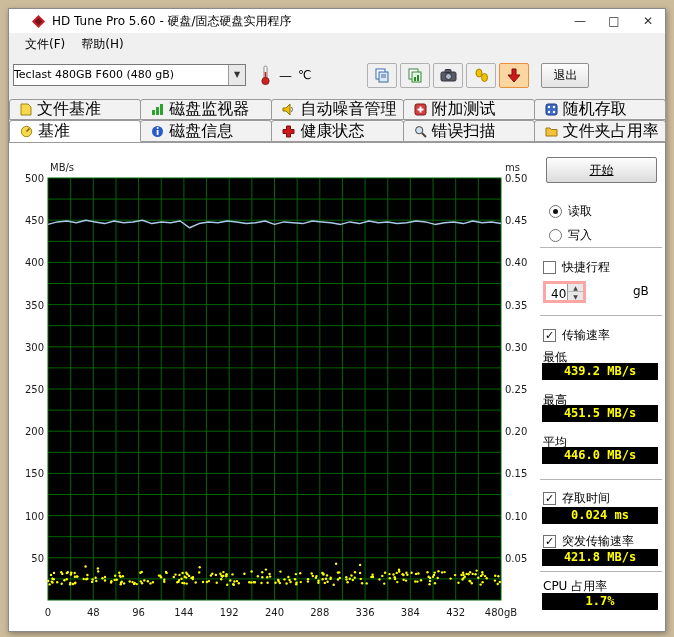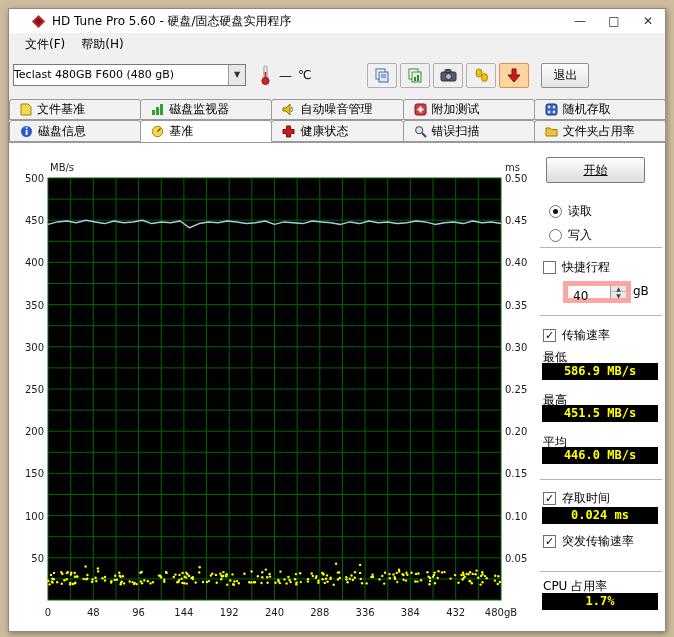--- a/index.html
+++ b/index.html
@@ -36,51 +36,51 @@
            display:flex; align-items:center; justify-content:center; }
   .tbbtn.hot { background:#fbd6a0; border:1px solid #e89040; }
   .exitbtn { margin-left:12px; width:48px; height:25px; background:linear-gradient(#fdfdfd,#e3e3e3);
              border:1px solid #8f8f8f; border-radius:2px; font-size:12px; display:flex;
              align-items:center; justify-content:center; }
 
   
   .tabsrow { display:flex; padding:0; }
   .tabsrow.r1 { height:21px; margin-top:4px; }
   .tabsrow.r2 { height:22px; }
-  .tab { flex:1; display:flex; align-items:center; gap:5px; padding-left:10px; font-size:12px;
+  .tab { flex:1; display:flex; align-items:center; gap:5px; padding-left:10px; font-size:16px;
          background:#f2f2f2; border:1px solid #9a9a9a; border-radius:3px 3px 0 0; margin-right:-1px;
          white-space:nowrap; overflow:hidden; }
   .tab.active { background:#ffffff; border-bottom:1px solid #ffffff; position:relative; z-index:2; }
   .tab svg { flex:0 0 auto; }
 
   
   .content { position:absolute; left:0; right:0; top:133px; bottom:0; background:#ffffff;
              border-top:1px solid #9a9a9a; }
   #chart-svg { position:absolute; left:0; top:0; }
   .tick { font-size:10px; fill:#1a1a1a; font-family:"DejaVu Sans","Liberation Sans",sans-serif; }
   .axunit { font-size:10px; fill:#1a1a1a; }
 
   
   .sidepanel { position:absolute; left:530px; top:0; width:126px; height:100%; }
-  .startbtn { position:absolute; left:7px; top:14px; width:99px; height:26px;
+  .startbtn { position:absolute; left:7px; top:14px; width:111px; height:26px;
               background:linear-gradient(#fefefe,#dcdcdc); border:1px solid #7a7a7a; border-radius:2px;
               font-size:12px; display:flex; align-items:center; justify-content:center;text-decoration:underline; }
   .prow { position:absolute; left:10px; display:flex; align-items:center; gap:6px; font-size:12px; }
   .prow.cbrow { left:4px; }
   .radio { width:13px; height:13px; border:1px solid #707070; border-radius:50%; background:#fff; position:relative; flex:0 0 auto; }
   .radio.checked::after { content:""; position:absolute; inset:3px; background:#111; border-radius:50%; }
   .cbox { width:13px; height:13px; border:1px solid #707070; background:#fff; font-size:11px; line-height:12px;
           text-align:center; color:#000; font-weight:bold; flex:0 0 auto; }
   .cbox.checked::after { content:"✓"; }
   .sep { position:absolute; left:1px; width:122px; height:2px; border-top:1px solid #b5b5b5; border-bottom:1px solid #ffffff; }
   .lbl { position:absolute; left:4px; font-size:12px; white-space:nowrap; }
   .val { position:absolute; left:3px; width:116px; height:17px; background:#000; color:#ffff00;
          font-family:"DejaVu Sans Mono","Liberation Mono",monospace; font-size:12px; font-weight:bold;
          text-align:center; line-height:17px; white-space:nowrap; }
-  .spin { position:absolute; left:4px; width:68px; height:22px; background:#fff; border:5px solid #fca5a5; font-size:12px;margin-left:20px; }
+  .spin { position:absolute; left:4px; width:43px; height:22px; background:#fff; border:3px solid #fca5a5; font-size:12px; }
   .spin .num { position:absolute; left:5px; top:3px; }
   .spin .btns { position:absolute; right:0; top:0; bottom:0; width:16px; border-left:1px solid #9a9a9a; }
   .spin .btns div { height:50%; background:#e8e8e8; border-bottom:1px solid #bbb; font-size:6px; color:#444;
                     display:flex; align-items:center; justify-content:center; }
   .spin .btns div:last-child { border-bottom:none; }
   .gblabel { position:absolute; left:94px; font-size:12px; }
 </style>
 </head>
 <body>
 
@@ -192,34 +192,34 @@
         <circle cx="4" cy="4" r="1.2" fill="#fff"></circle>
           <circle cx="9" cy="9" r="1.2" fill="#fff"></circle>
         <circle cx="9" cy="4" r="1.2" fill="#fff"></circle>
           <circle cx="4" cy="9" r="1.2" fill="#fff"></circle>
       </svg>
       <span>随机存取</span>
     </div>
   </div>
 
   <div class="tabsrow r2">
+    <div class="tab active">
+      <svg width="13" height="13" viewBox="0 0 13 13">
+        <circle cx="6.5" cy="6.5" r="5.2" fill="#f6d84a" stroke="#9a8420"></circle>
+        <line x1="6.5" y1="6.5" x2="9.5" y2="3.5" stroke="#7a5a00" stroke-width="1.5"></line>
+      </svg>
+      <span>基准</span>
+    </div>
     <div class="tab">
       <svg width="13" height="13" viewBox="0 0 13 13">
         <circle cx="6.5" cy="6.5" r="5.5" fill="#2a5ac8"></circle>
         <rect x="5.7" y="5" width="1.8" height="5" fill="#fff"></rect>
           <circle cx="6.6" cy="3" r="1" fill="#fff"></circle>
       </svg>
       <span>磁盘信息</span>
-    </div>
-    <div class="tab active">
-      <svg width="13" height="13" viewBox="0 0 13 13">
-        <circle cx="6.5" cy="6.5" r="5.2" fill="#f6d84a" stroke="#9a8420"></circle>
-        <line x1="6.5" y1="6.5" x2="9.5" y2="3.5" stroke="#7a5a00" stroke-width="1.5"></line>
-      </svg>
-      <span>基准</span>
     </div>
     <div class="tab">
       <svg width="13" height="13" viewBox="0 0 13 13">
         <polygon points="4.5,1 8.5,1 8.5,4.5 12,4.5 12,8.5 8.5,8.5 8.5,12 4.5,12 4.5,8.5 1,8.5 1,4.5 4.5,4.5" fill="#d01818" stroke="#7a0e0e"></polygon>
       </svg>
       <span>健康状态</span>
     </div>
     <div class="tab">
       <svg width="13" height="13" viewBox="0 0 13 13">
         <circle cx="5.2" cy="5.2" r="3.6" fill="#cfe4f4" stroke="#444"></circle>
@@ -601,40 +601,41 @@
       <span class="gblabel" style="top:141px">gB</span>
 
       <div class="sep" style="top:172px"></div>
 
       <div class="prow cbrow" style="top:184px">
         <span class="cbox checked"></span>
         <span>传输速率</span>
       </div>
 
       <span class="lbl" style="top:206px">最低</span>
-      <div class="val" style="top:220px">586.9 MB/s</div>
+      <div class="val" style="top:220px">439.2 MB/s</div>
 
       <span class="lbl" style="top:249px">最高</span>
       <div class="val" style="top:262px">451.5 MB/s</div>
 
       <span class="lbl" style="top:291px">平均</span>
       <div class="val" style="top:304px">446.0 MB/s</div>
 
       <div class="sep" style="top:336px"></div>
 
       <div class="prow cbrow" style="top:347px">
         <span class="cbox checked"></span>
         <span>存取时间</span>
       </div>
       <div class="val" style="top:364px">0.024 ms</div>
 
       <div class="prow cbrow" style="top:390px">
         <span class="cbox checked"></span>
         <span>突发传输速率</span>
       </div>
+      <div class="val" style="top:406px">421.8 MB/s</div>
 
       <div class="sep" style="top:428px"></div>
 
       <span class="lbl" style="top:435px">CPU 占用率</span>
       <div class="val" style="top:450px">1.7%</div>
     </div>
   </div>
 
 </div>
 

